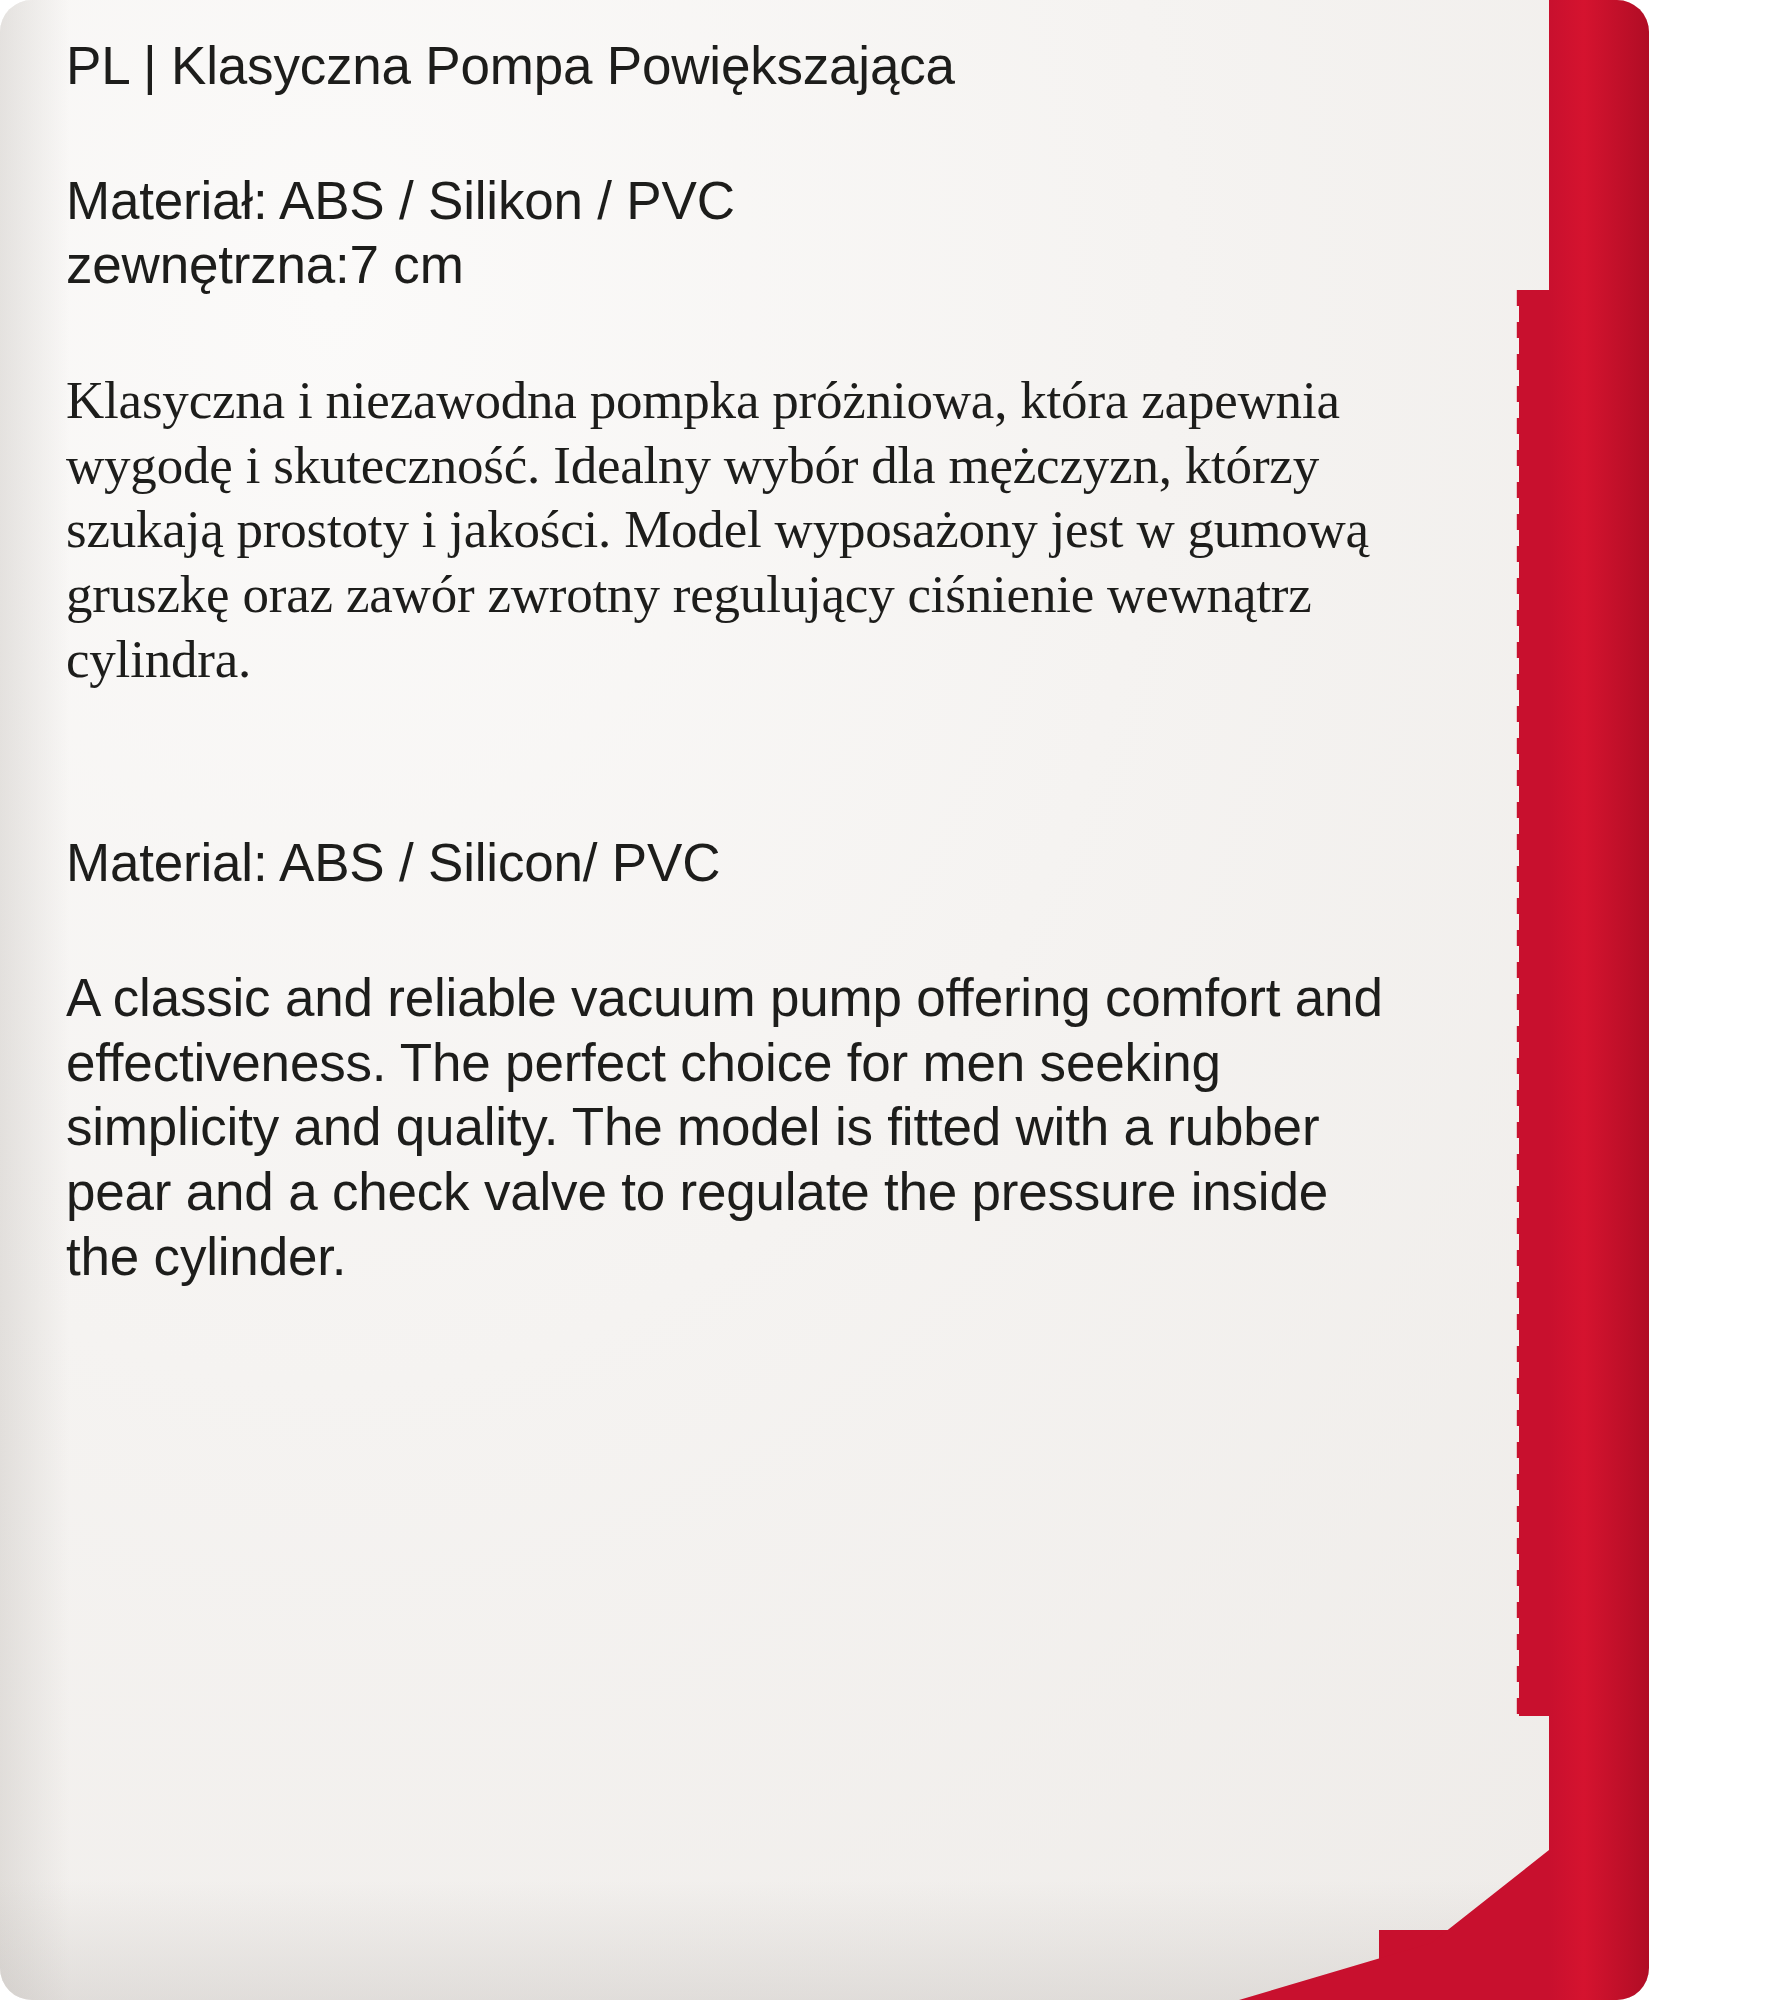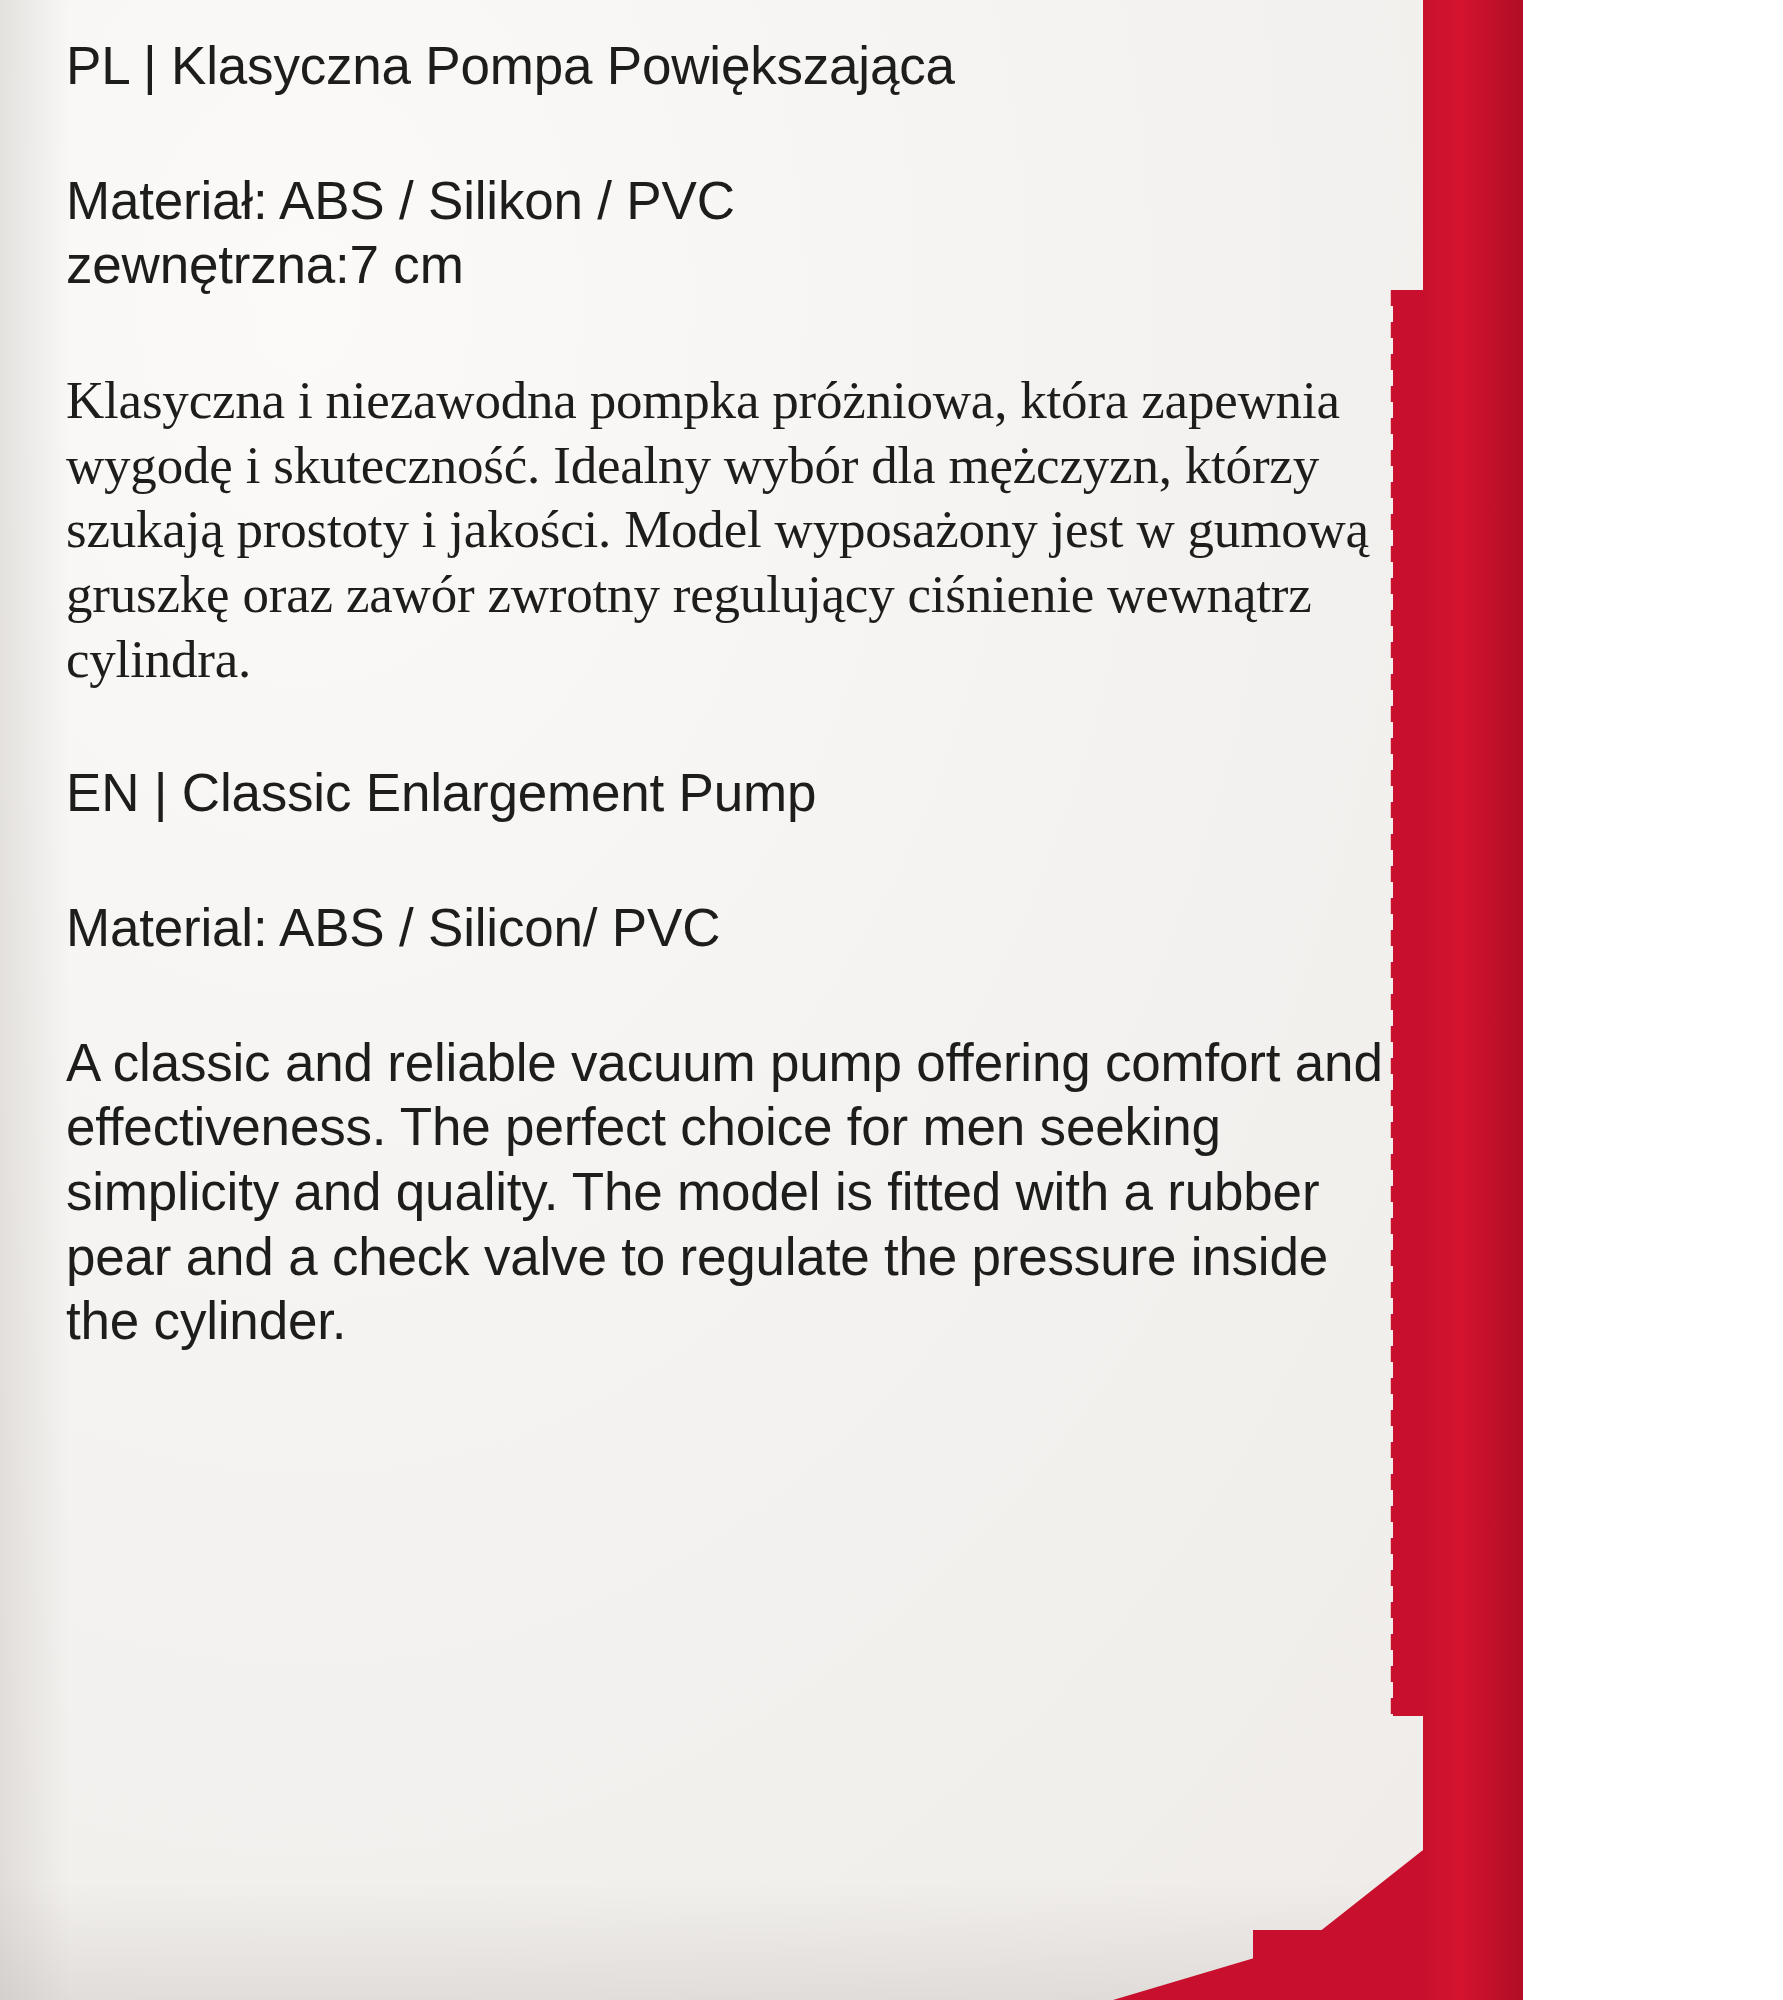--- a/index.html
+++ b/index.html
@@ -2,25 +2,26 @@
 <html><head>
 <meta charset="utf-8">
 <style>
   html, body {
     margin: 0;
     padding: 0;
     background: #ffffff;
   }
   #page {
     position: relative;
-    width: 1523px;
+    width: 1649px;
     height: 2000px;
     background: #f4f2f0;
     overflow: hidden;
     font-family: "Liberation Sans", sans-serif;
+    border-radius: 32px;
   }
   
   #paper {
     position: absolute;
     inset: 0;
     background:
       radial-gradient(ellipse at 20% 15%, #fbfaf9 0%, #f5f3f1 45%, #eeebe8 100%);
   }
   #paper-shade-left {
     position: absolute;
@@ -130,21 +131,20 @@
 
     <p class="para">Materiał: ABS / Silikon / PVC</p>
     <p class="para">zewnętrzna:7 cm</p>
 
     <div class="spacer-xl"></div>
 
     <p class="para nowrap-block">Klasyczna i niezawodna pompka próżniowa, która zapewnia wygodę i skuteczność. Idealny wybór dla mężczyzn, którzy szukają prostoty i jakości. Model wyposażony jest w gumową gruszkę oraz zawór zwrotny regulujący ciśnienie wewnątrz cylindra.</p>
 
     <div class="spacer-xl"></div>
 
-    <p class="para">EN | Classic Enlargement Pump</p>
 
     <div class="spacer-xl"></div>
 
     <p class="para">Material: ABS / Silicon/ PVC</p>
 
     <div class="spacer-xl"></div>
 
     <p class="para wide-block">A classic and reliable vacuum pump offering comfort and effectiveness. The perfect choice for men seeking simplicity and quality.  The model is fitted with a rubber pear and a check valve to regulate the pressure inside the cylinder.</p>
 
   </div>

